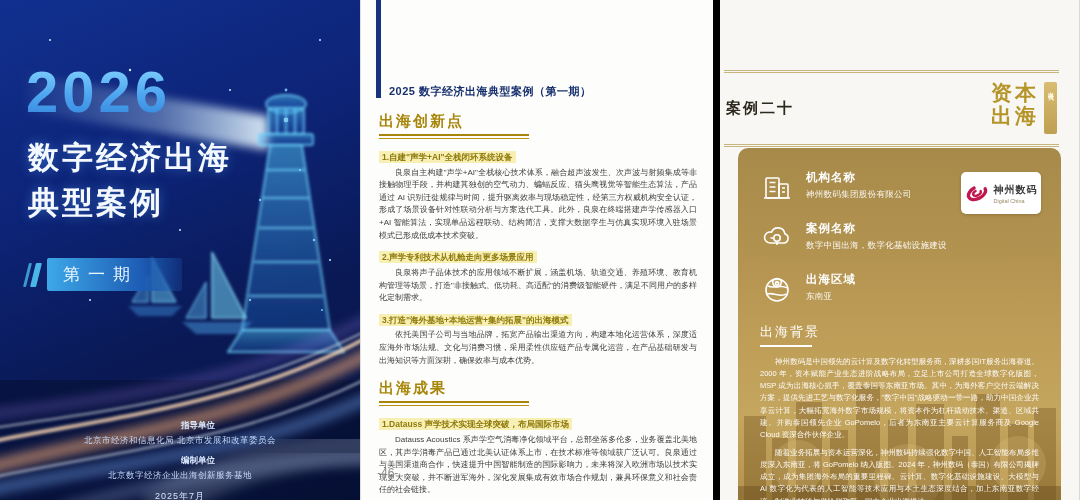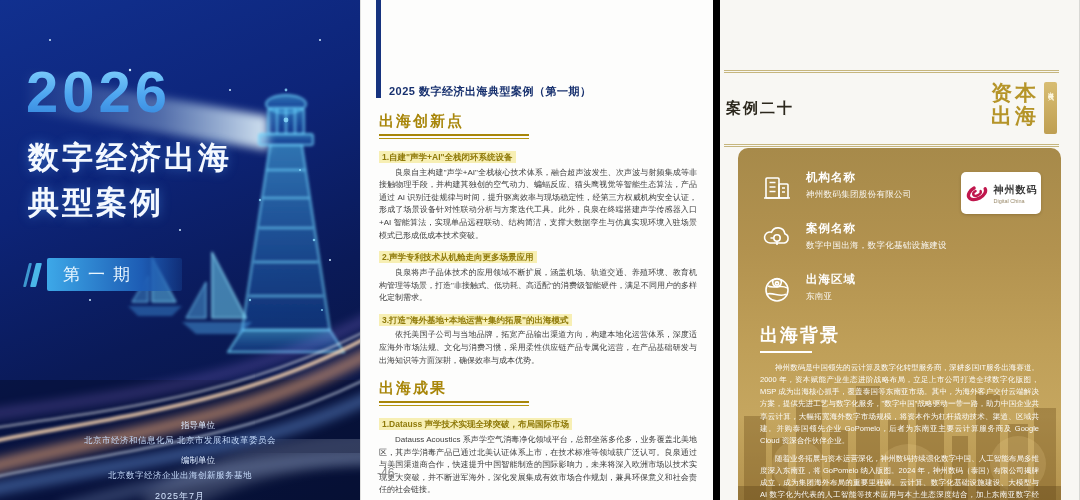--- a/index.html
+++ b/index.html
@@ -17,21 +17,21 @@
   .cover-title { position:absolute; left:28px; top:136px; color:#f4f9ff; font-weight:800;
     font-size:31px; letter-spacing:3px; line-height:1.45; text-shadow:0 0 12px rgba(90,170,255,.45); }
   .issue-row { position:absolute; left:26px; top:258px; display:flex; align-items:center; }
   .tick { background:#4ab6e8; height:24px; transform:skewX(-14deg); border-radius:1px; }
   .tick.t1 { width:3px; margin-right:4px; opacity:.8; }
   .tick.t2 { width:6px; margin-right:8px; }
   .issue-badge { color:#eaf7ff; font-size:17px; font-weight:400; letter-spacing:8px;
     padding:5px 44px 5px 16px; border-radius:2px;
     background:linear-gradient(90deg,#3da8e8 0%,#1d5cb4 70%,rgba(29,92,180,.25) 100%); }
   .cover-footer { position:absolute; left:0; right:0; top:420px; text-align:center; color:#cfe2ff; }
-  .cf-label { font-size:8.5px; font-weight:400; color:#dceaff; margin-bottom:3px;padding-left:36px; }
+  .cf-label { font-size:8.5px; font-weight:700; color:#dceaff; margin-bottom:3px;padding-left:36px; }
   .cf-line  { font-size:8.5px; color:#c3d8f8; margin-bottom:8px; letter-spacing:.5px; }
   .cf-date  { font-size:9px; color:#d5e5ff; margin-top:4px; letter-spacing:1px; }
 
   
   .page { position:relative; width:360px; height:500px; background:#fdfdfc; flex:0 0 360px;
     border-left:1px solid #e0e0de; border-right:7px solid #000000; padding:0 16px; }
   .page .side-bar { position:absolute; left:15px; top:0; width:5px; height:98px; background:#16337e; }
   .page-header { position:absolute; left:28px; top:84px; font-size:11px; font-weight:800; color:#17306e; letter-spacing:.5px; }
   .mid-body { position:absolute; left:18px; right:16px; top:112px; }
   .gold-heading { font-size:15px; font-weight:800; color:#a8860a; letter-spacing:2px; }
@@ -60,21 +60,21 @@
   .card-inner { position:relative; padding:22px 22px 0; }
   .info-row { display:flex; margin-bottom:17px; }
   .info-icon { width:34px; height:34px; margin-right:12px; flex:0 0 34px; }
   .info-label { font-size:11.5px; font-weight:800; color:#ffffff; letter-spacing:1px; }
   .info-value { font-size:8.5px; color:rgba(255,255,255,.93); margin-top:4px; letter-spacing:.3px; }
   .logo-box { position:absolute; right:20px; top:24px; width:80px; height:42px; background:#ffffff; border-radius:5px;
     display:flex; align-items:center; justify-content:center; box-shadow:0 1px 3px rgba(60,40,0,.25); }
   .logo-text { margin-left:5px; }
   .logo-cn { font-size:10px; font-weight:800; color:#3a3a3a; letter-spacing:1px; }
   .logo-en { font-size:5.5px; color:#9a8a6a; margin-top:1px; }
-  .bg-heading { font-size:18px; font-weight:700; color:#ffffff; letter-spacing:2px; margin-top:14px; }
+  .bg-heading { font-size:13px; font-weight:400; color:#ffffff; letter-spacing:2px; margin-top:14px; }
   .bg-rule { width:52px; height:2px; background:#ffffff; margin:4px 0 9px; }
   .bg-para { font-size:7.5px; color:rgba(255,255,255,.96); line-height:1.62; text-align:justify; text-indent:2em; margin-bottom:6px; }
 </style>
 </head>
 <body>
 
 <div class="cover">
   <svg class="art" width="360" height="500" viewBox="0 0 360 500">
     <defs>
       <linearGradient id="beamG" x1="0" y1="0" x2="1" y2="0">

